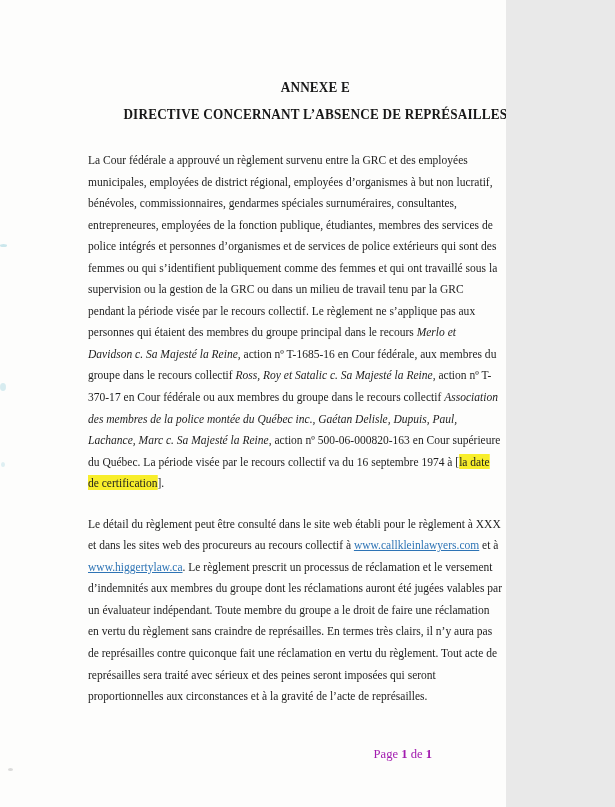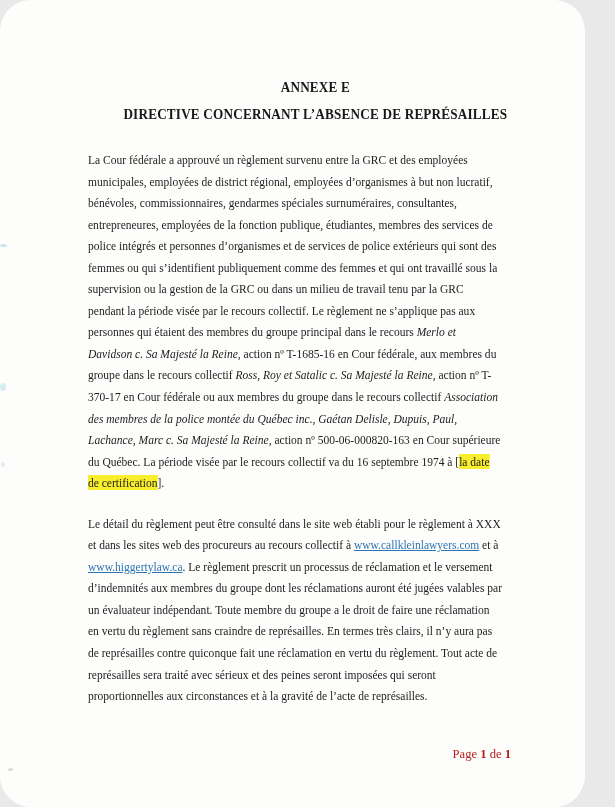--- a/index.html
+++ b/index.html
@@ -3,25 +3,24 @@
 <meta charset="utf-8">
 <style>
   html,body{margin:0;padding:0;}
   body{
     width:615px;height:807px;
     background:#e9e9e9;
     font-family:"Liberation Serif", serif;
   }
   .page{
     position:relative;
-    width:585px;height:807px;
+    width:506px;height:807px;
     background:#fdfdfc;
     overflow:hidden;
     color:#1c1c1c;
-    border-radius:31px;
   }
   .content{
     position:absolute;
     left:88px;top:80px;
     width:489px;
     transform:scaleX(0.93);
     transform-origin:left top;
   }
   .doc-heading{
     margin:0;
@@ -50,21 +49,21 @@
   a.seg-link{
     color:var(--link,#2e74b5);
     text-decoration:underline;
     cursor:pointer;
   }
   .footer{
     position:absolute;
     top:747px;
     right:74px;
     font-size:12.6px;
-    color:#b91c1c;
+    color:#a21caf;
   }
   .footer .fb{font-weight:bold;}
   .artifact{
     position:absolute;
     border-radius:50%;
     pointer-events:none;
   }
   .a1{left:0;top:244px;width:7px;height:3px;background:rgba(110,190,205,0.35);}
   .a2{left:0;top:383px;width:6px;height:8px;background:rgba(120,195,210,0.28);}
   .a3{left:1px;top:462px;width:4px;height:5px;background:rgba(130,200,215,0.25);}

